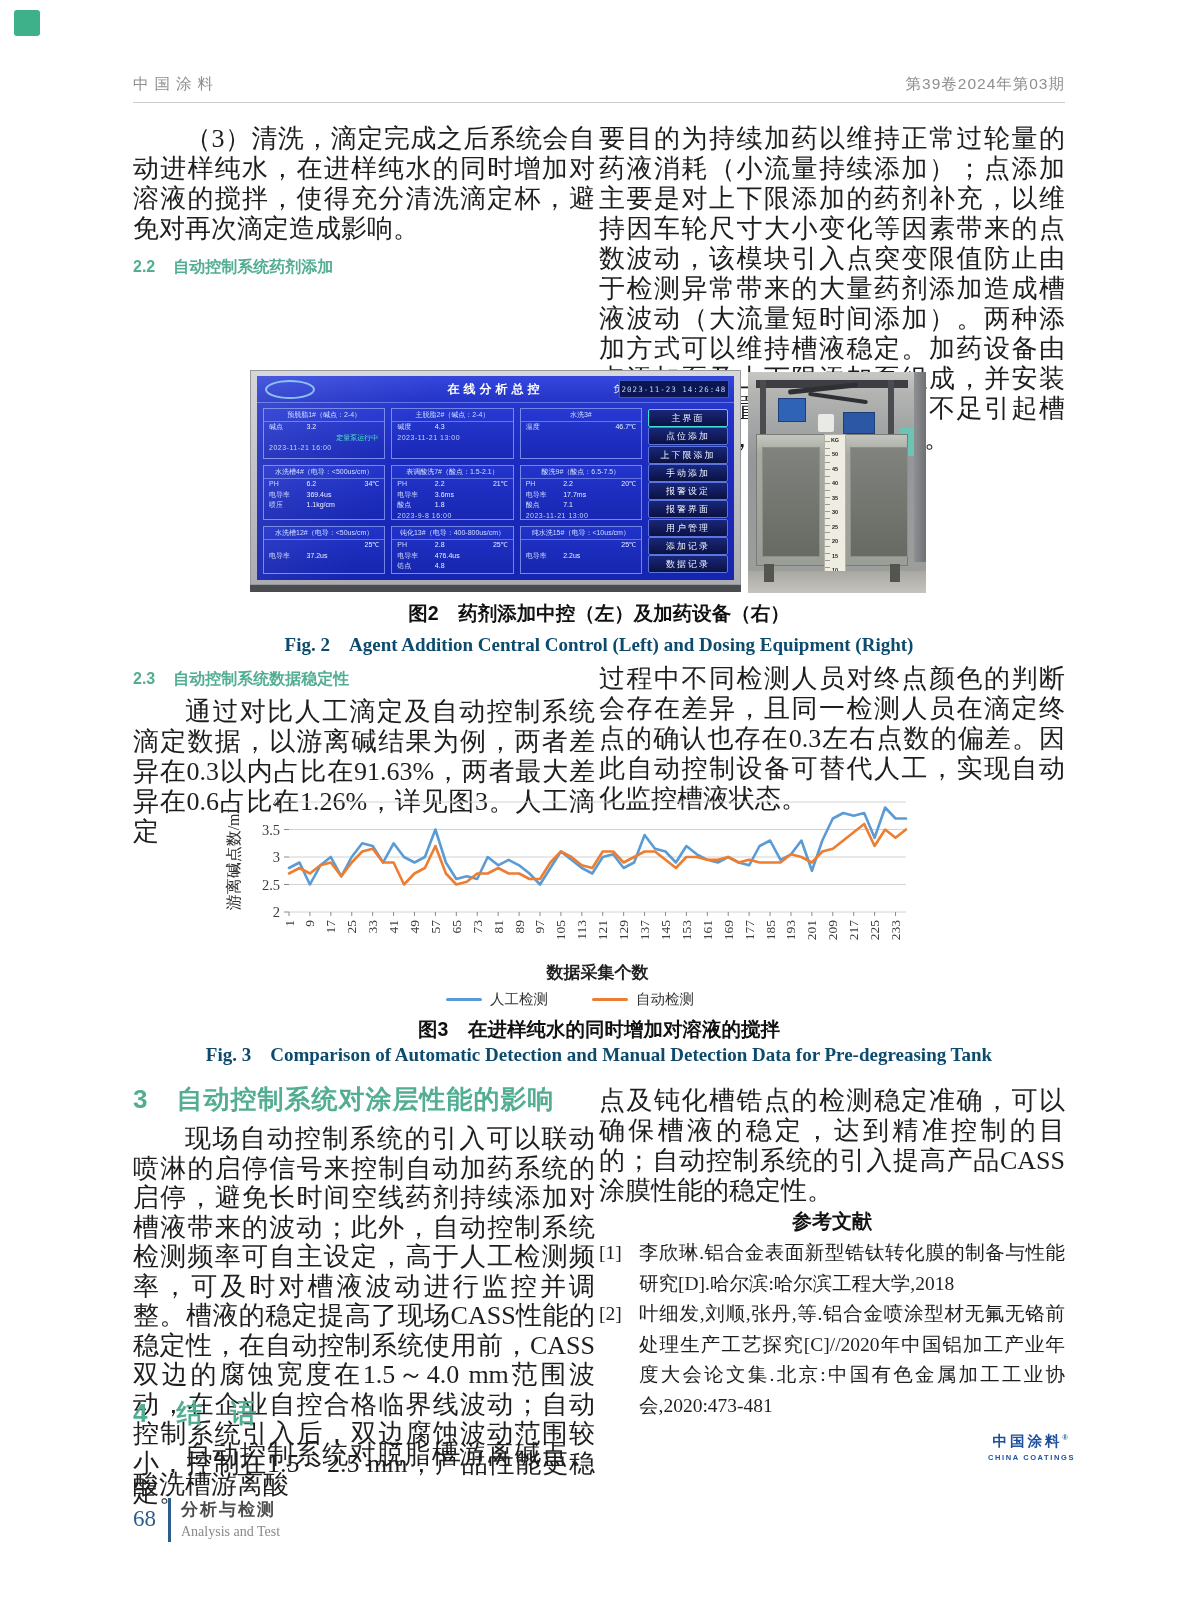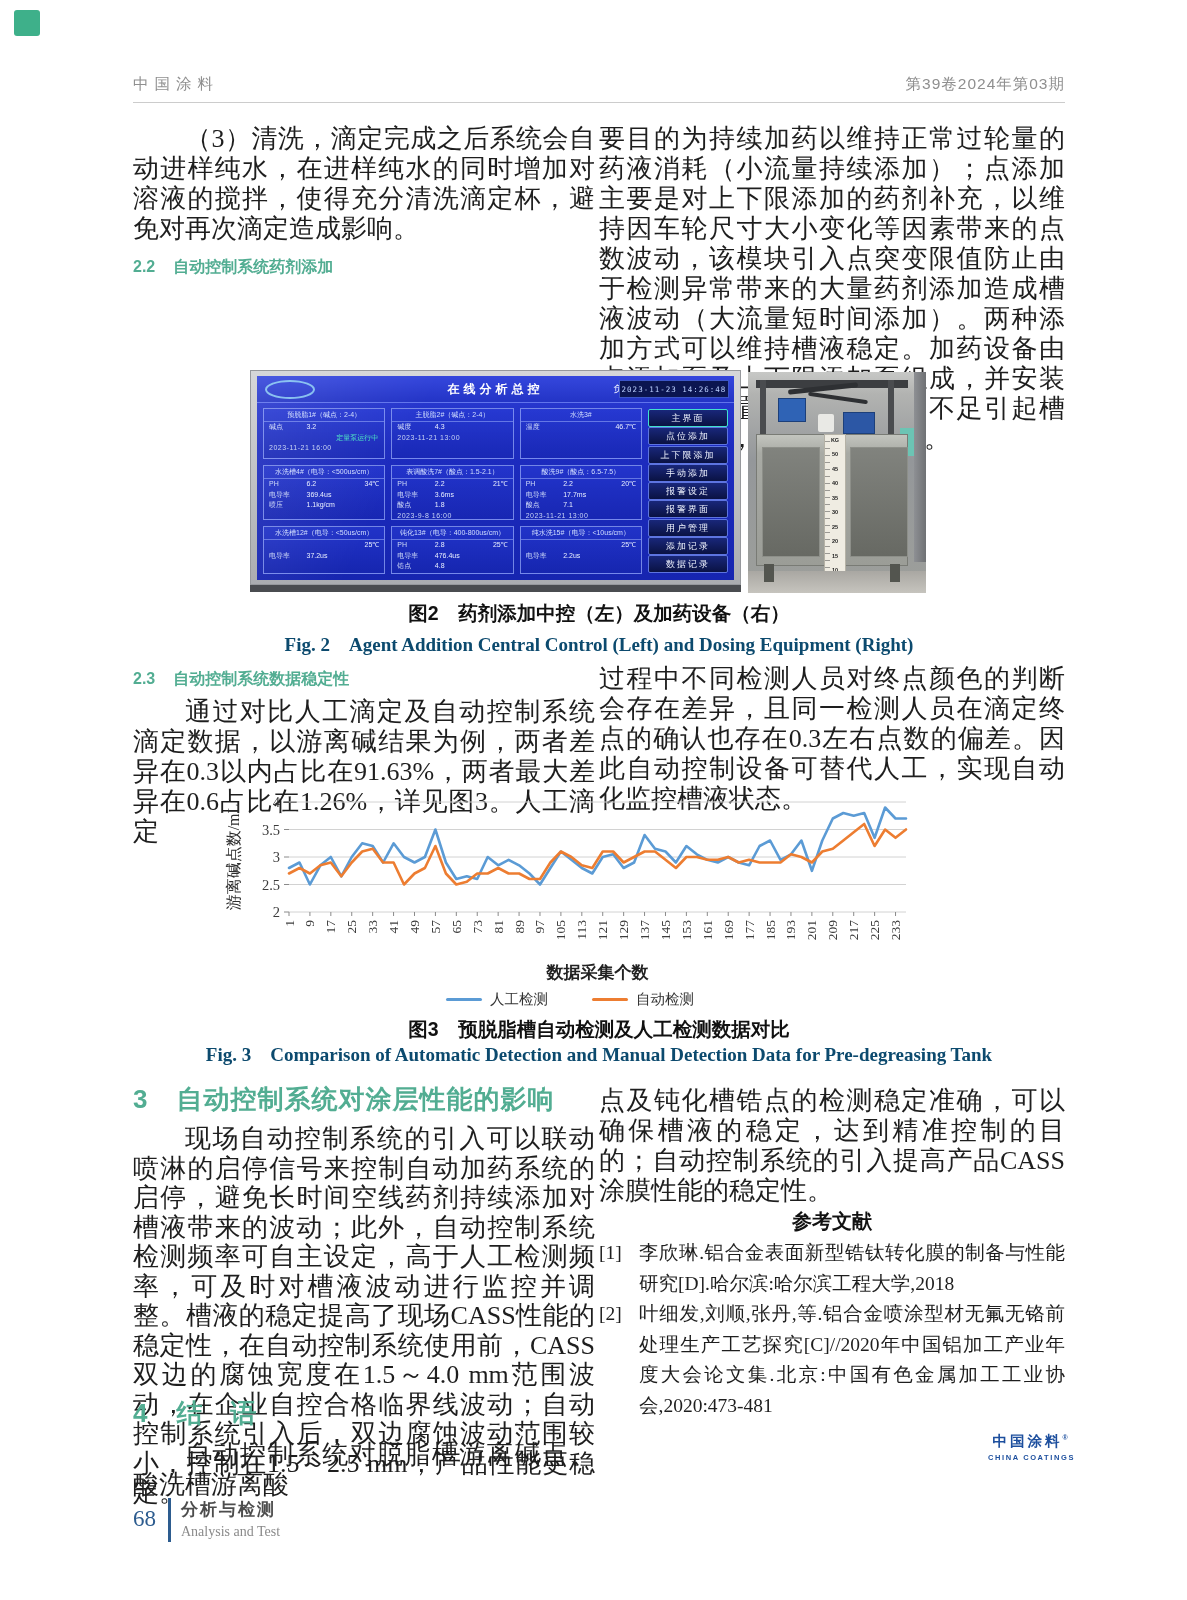--- a/index.html
+++ b/index.html
@@ -398,21 +398,21 @@
           <span class="swatch" style="background: rgb(91, 155, 213);"></span>
           <span>人工检测</span>
         </span>
         <span class="entry">
           <span class="swatch" style="background: rgb(237, 125, 49);"></span>
           <span>自动检测</span>
         </span>
       </div>
   </div>
 
-  <div class="cap-cn" style="top:1016px;">图3　预脱脂槽自动检测及人工检测数据对比</div>
+  <div class="cap-cn" style="top:1016px;">图3　在进样纯水的同时增加对溶液的搅拌</div>
   <div class="cap-en" style="top:1042px;">Fig. 3　Comparison of Automatic Detection and Manual Detection Data for Pre-degreasing Tank</div>
 
   <div class="abs" style="left:133px;top:1082px;width:462px;">
     <h2 class="h-big"><span class="no">3</span><span>自动控制系统对涂层性能的影响</span></h2>
   </div>
   <div class="abs" style="left:133px;top:1124px;width:462px;">
     <p class="body ind" style="line-height:29.5px;">现场自动控制系统的引入可以联动喷淋的启停信号来控制自动加药系统的启停，避免长时间空线药剂持续添加对槽液带来的波动；此外，自动控制系统检测频率可自主设定，高于人工检测频率，可及时对槽液波动进行监控并调整。槽液的稳定提高了现场CASS性能的稳定性，在自动控制系统使用前，CASS双边的腐蚀宽度在1.5～4.0 mm范围波动，在企业自控合格临界线波动；自动控制系统引入后，双边腐蚀波动范围较小，控制在1.5～2.5 mm，产品性能更稳定。</p>
   </div>
 
   <div class="abs" style="left:133px;top:1396px;width:462px;">

